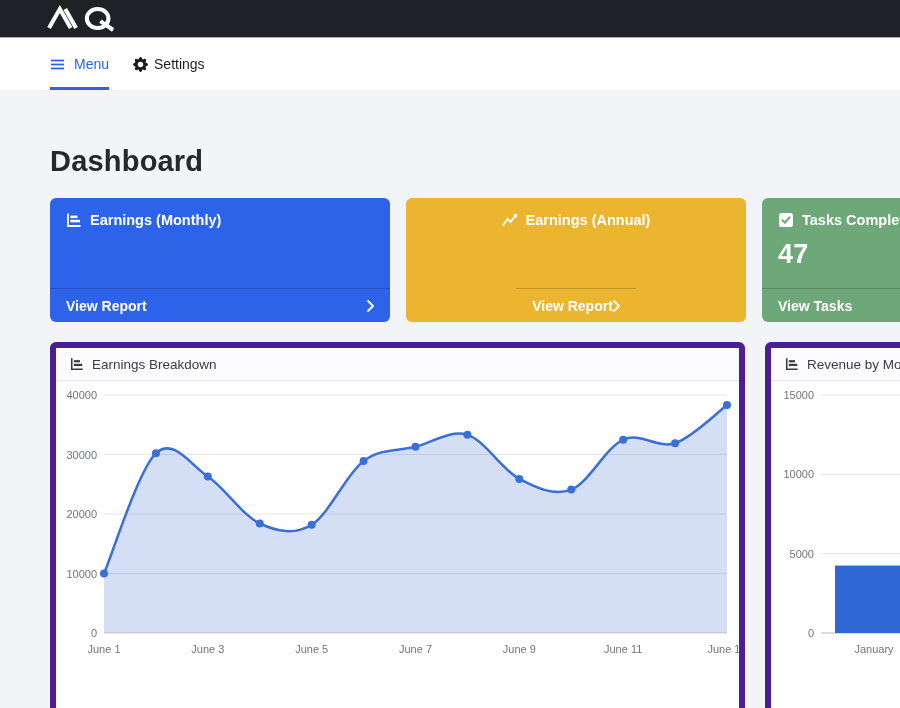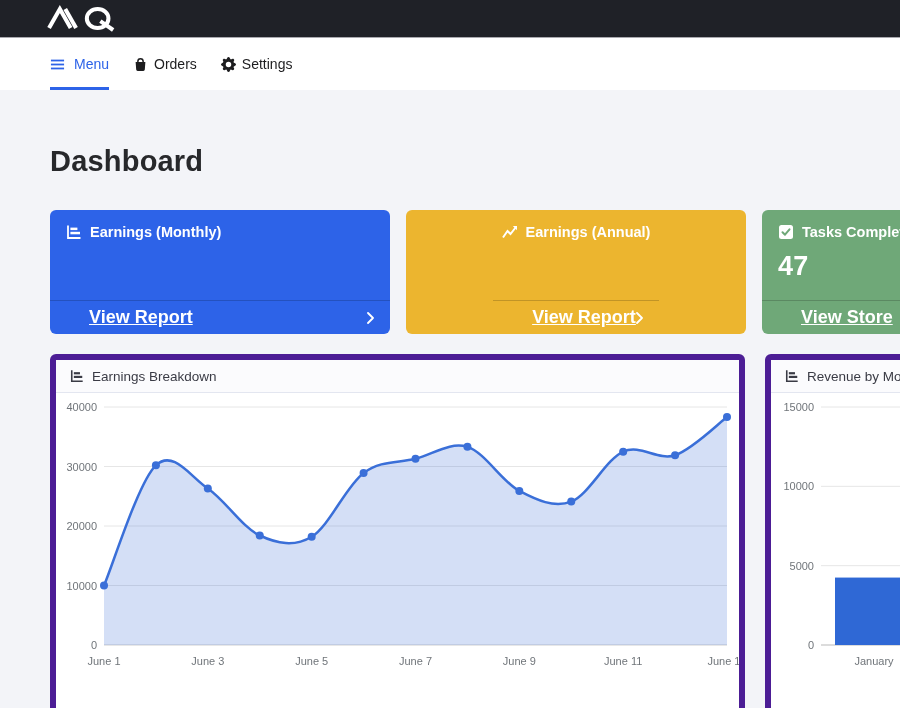--- a/index.html
+++ b/index.html
@@ -29,21 +29,21 @@
     display: flex; align-items: center; gap: 6px;
     color: #1d1d1f; font-size: 14px; cursor: pointer;
     border-bottom: 3px solid transparent; padding-top: 3px;
   }
   .nav-item svg { width: 15px; height: 15px; flex: none; }
   .nav-item.active { color: #2d63e8; border-bottom-color: #2d63e8; gap: 9px; }
 
   
   .content { padding: 0 0 0 50px; }
   .page-title {
-    margin-top: 55px; margin-bottom: 32px;
+    margin-top: 55px; margin-bottom: 20px;
     font-size: 29px; font-weight: 700; color: #27282b;
     letter-spacing: 0.2px;
   }
 
   
   .cards-row { display: flex; gap: 16px; width: 1150px; }
   .stat-card {
     width: 340px; height: 124px; flex: none;
     border-radius: 6px; color: #ffffff;
     display: flex; flex-direction: column;
@@ -52,22 +52,22 @@
   .stat-card .card-body { flex: 1; padding: 14px 16px 0; }
   .card-title-row { display: flex; align-items: center; gap: 8px; font-size: 14.5px; font-weight: 700; }
   .card-title-row svg { width: 16px; height: 16px; flex: none; }
   .card-value { margin-top: 11px; font-size: 27px; font-weight: 700; letter-spacing: 0.3px; }
   .card-footer {
     height: 34px; border-top: 1px solid rgba(0,0,0,0.18);
     display: flex; align-items: center; justify-content: space-between;
     padding: 0 16px;
   }
   .card-link {
-    color: #ffffff; font-size: 18px; font-weight: 700;
-    text-decoration: underline; cursor: pointer; margin-left: 23px;
+    color: #ffffff; font-size: 14px; font-weight: 700;
+    cursor: pointer;
   }
   .card-footer svg { width: 7px; height: 12px; }
 
   
   .panels-row { display: flex; gap: 20px; margin-top: 20px; width: 1150px; }
   .panel {
     background: #ffffff; border: 6px solid #4c1d95; border-radius: 6px;
     flex: none; height: 384px; overflow: hidden;
   }
   .panel-line { width: 695px; }
@@ -99,27 +99,20 @@
   <div class="nav-item active">
     <svg viewBox="0 0 16 16">
       <rect x="1" y="2.8" width="14" height="1.9" fill="currentColor"></rect>
       <rect x="1" y="7.05" width="14" height="1.9" fill="currentColor"></rect>
       <rect x="1" y="11.3" width="14" height="1.9" fill="currentColor"></rect>
     </svg>
     <span>Menu</span>
   </div>
   <div class="nav-item">
     <svg viewBox="0 0 16 16">
-      <path d="M5.2 6.2 V4.6 a2.8 2.8 0 0 1 5.6 0 V6.2" fill="none" stroke="currentColor" stroke-width="1.6"></path>
-      <path d="M2.8 5.2 h10.4 l-0.6 8.2 a1.6 1.6 0 0 1 -1.6 1.5 H5 a1.6 1.6 0 0 1 -1.6 -1.5 Z" fill="currentColor"></path>
-    </svg>
-    <span>Orders</span>
-  </div>
-  <div class="nav-item">
-    <svg viewBox="0 0 16 16">
       <path fill="currentColor" d="M9.405 1.05c-.413-1.4-2.397-1.4-2.81 0l-.1.34a1.464 1.464 0 0 1-2.105.872l-.31-.17c-1.283-.698-2.686.705-1.987 1.987l.169.311c.446.82.023 1.841-.872 2.105l-.34.1c-1.4.413-1.4 2.397 0 2.81l.34.1a1.464 1.464 0 0 1 .872 2.105l-.17.31c-.698 1.283.705 2.686 1.987 1.987l.311-.169a1.464 1.464 0 0 1 2.105.872l.1.34c.413 1.4 2.397 1.4 2.81 0l.1-.34a1.464 1.464 0 0 1 2.105-.872l.31.17c1.283.698 2.686-.705 1.987-1.987l-.169-.311a1.464 1.464 0 0 1 .872-2.105l.34-.1c1.4-.413 1.4-2.397 0-2.81l-.34-.1a1.464 1.464 0 0 1-.872-2.105l.17-.31c.698-1.283-.705-2.686-1.987-1.987l-.311.169a1.464 1.464 0 0 1-2.105-.872l-.1-.34zM8 10.93a2.929 2.929 0 1 1 0-5.86 2.929 2.929 0 0 1 0 5.858z"></path>
     </svg>
     <span>Settings</span>
   </div>
 </nav>
 
 <main class="content">
   <h1 class="page-title">Dashboard</h1>
 
   <div class="cards-row">
@@ -166,21 +159,21 @@
         <div class="card-title-row">
           <svg viewBox="0 0 16 16">
             <rect x="1" y="1" width="14" height="14" rx="2.5" fill="#fff"></rect>
             <path d="M4.5 8.2 L7 10.7 L11.5 5.3" fill="none" stroke="#6fa878" stroke-width="2" stroke-linecap="round" stroke-linejoin="round"></path>
           </svg>
           <span>Tasks Completed</span>
         </div>
         <div class="card-value">47</div>
       </div>
       <div class="card-footer">
-        <a class="card-link">View Store</a>
+        <a class="card-link">View Tasks</a>
 
       </div>
     </section>
   </div>
 
   <div class="panels-row">
 
     <section class="panel panel-line">
       <div class="panel-header">
         <svg viewBox="0 0 16 16">

